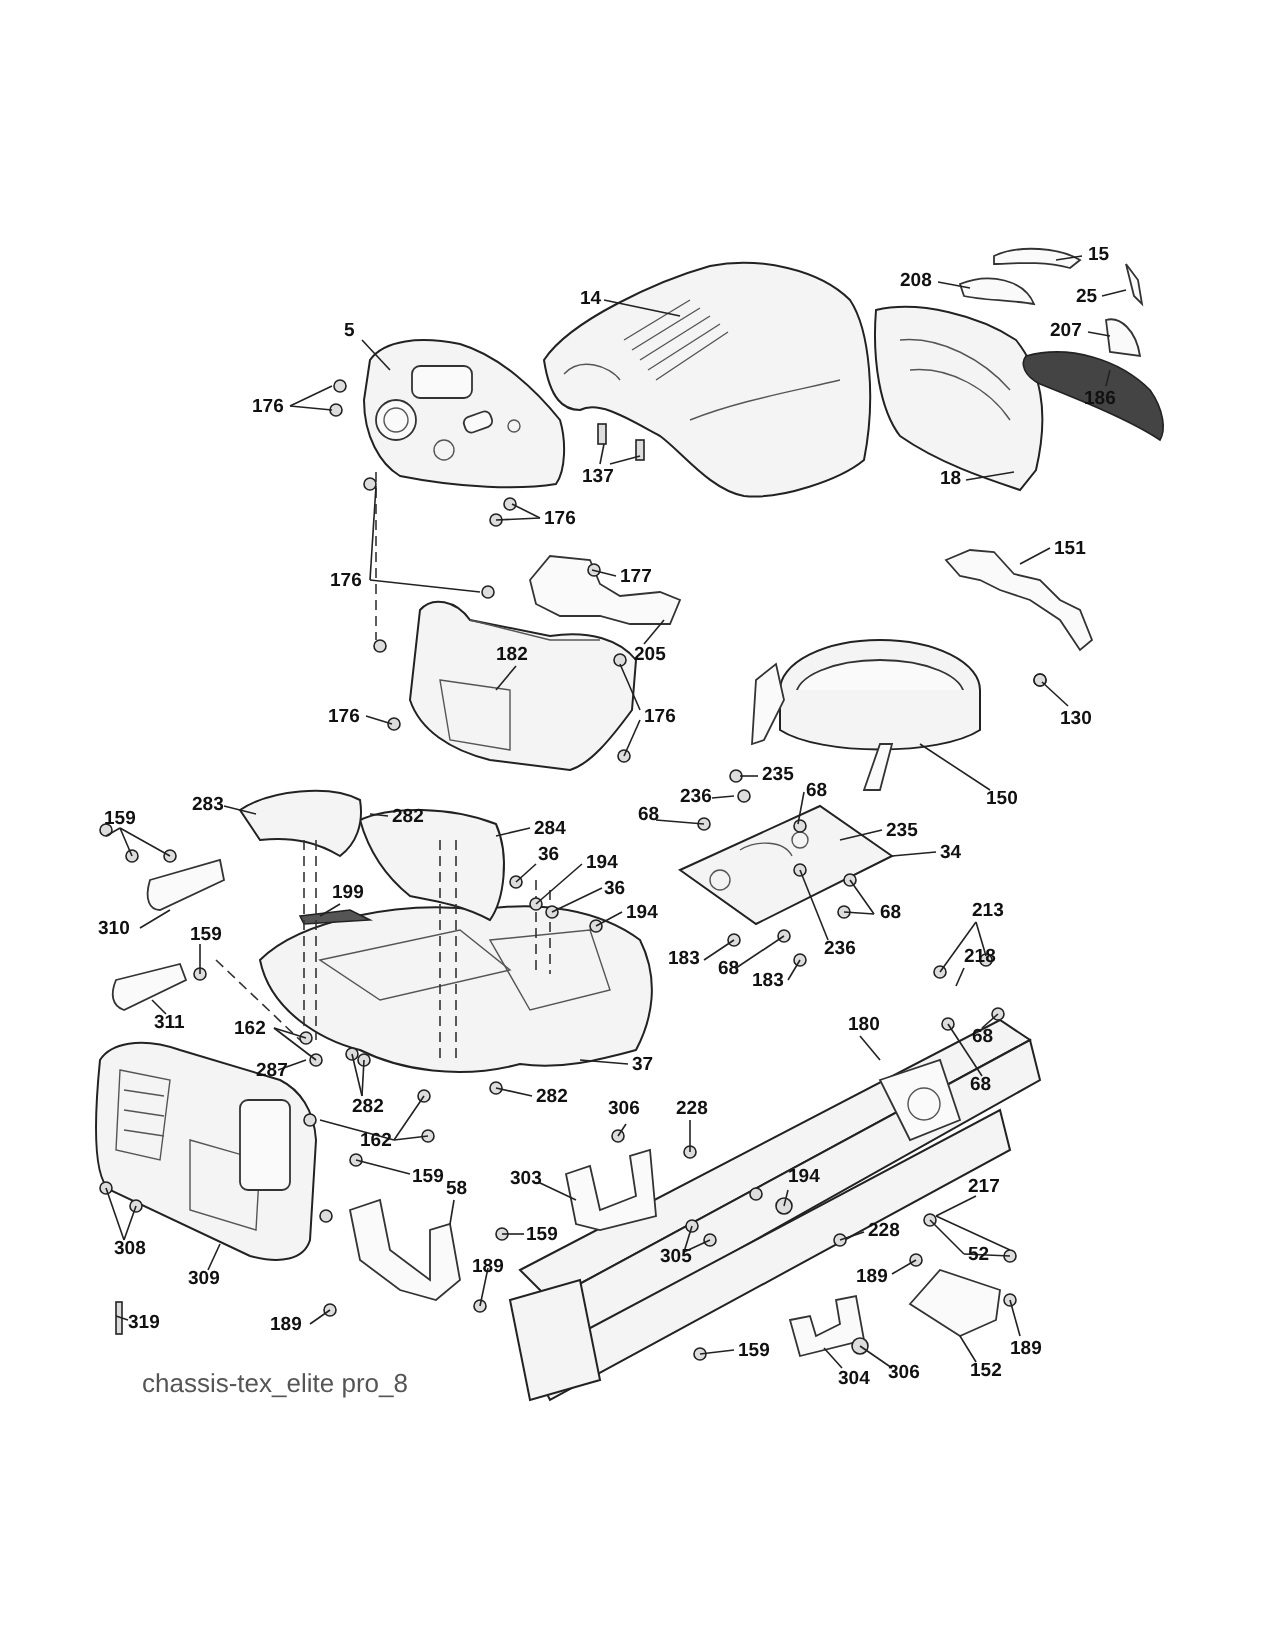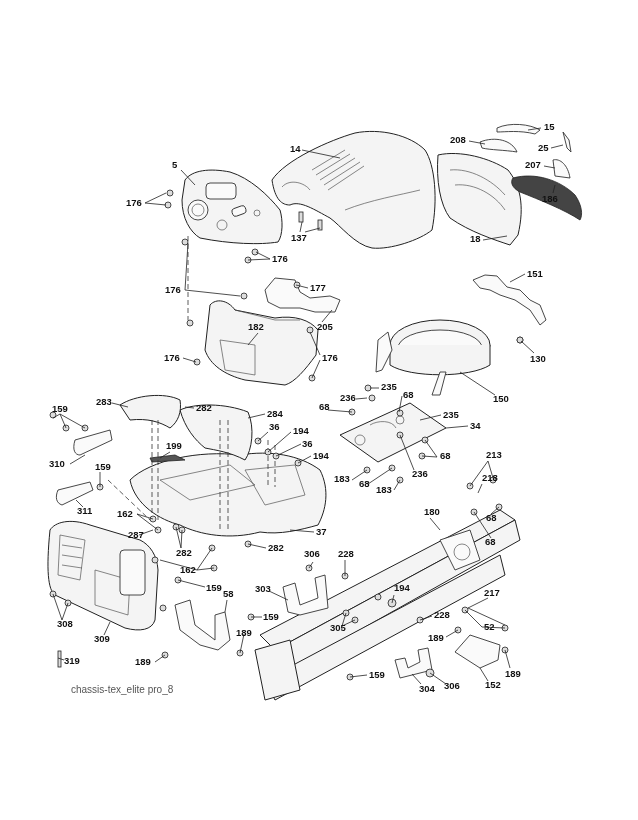--- a/index.html
+++ b/index.html
@@ -7,21 +7,21 @@
          font-family: "Liberation Sans", sans-serif; }
   #diagram { position: absolute; left: 0; top: 0; width: 638px; height: 820px; }
   .part { fill: #f4f4f4; stroke: #222; stroke-width: 1; }
   .part-light { fill: #fafafa; stroke: #333; stroke-width: 0.9; }
   .part-dark { fill: #555; stroke: #222; stroke-width: 0.8; }
   .detail { fill: none; stroke: #555; stroke-width: 0.7; }
   .leader { fill: none; stroke: #222; stroke-width: 0.8; }
   .dash { fill: none; stroke: #333; stroke-width: 0.8; stroke-dasharray: 5 3; }
   .hw { fill: #ddd; stroke: #222; stroke-width: 0.8; }
   .callout { font-family: "Liberation Sans", sans-serif; font-weight: bold; font-size: 9.5px; fill: #111; }
-  .caption { position: absolute; left: 53px; top: 684px; font-size: 10px; color: #555;
+  .caption { position: absolute; left: 53px; top: 684px; font-size: 13px; color: #555;
              font-family: "Liberation Sans", sans-serif; padding-left: 18px; }
 </style>
 </head>
 <body>
 
 <svg id="diagram" viewBox="0 0 638 820" xmlns="http://www.w3.org/2000/svg">
 
   <g>
     <path class="part" d="M272,180 C285,160 330,140 355,133 C380,128 410,135 425,150 C435,165 438,200 432,230 C420,240 390,250 372,248 C355,245 340,225 330,218 C315,210 300,200 290,205 C282,205 275,200 272,180 Z"></path>
     <path class="detail" d="M312,170 L345,150 M316,175 L350,154 M320,180 L355,158 M324,185 L360,162 M328,190 L364,166"></path>

